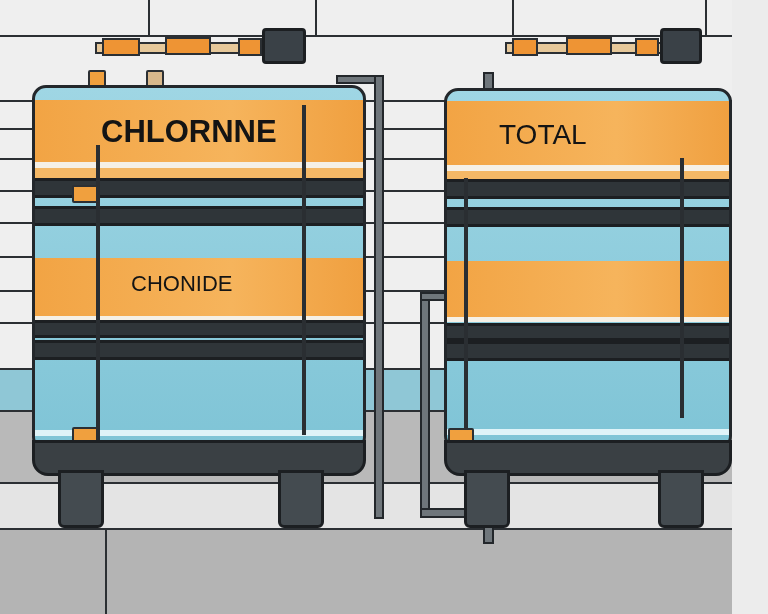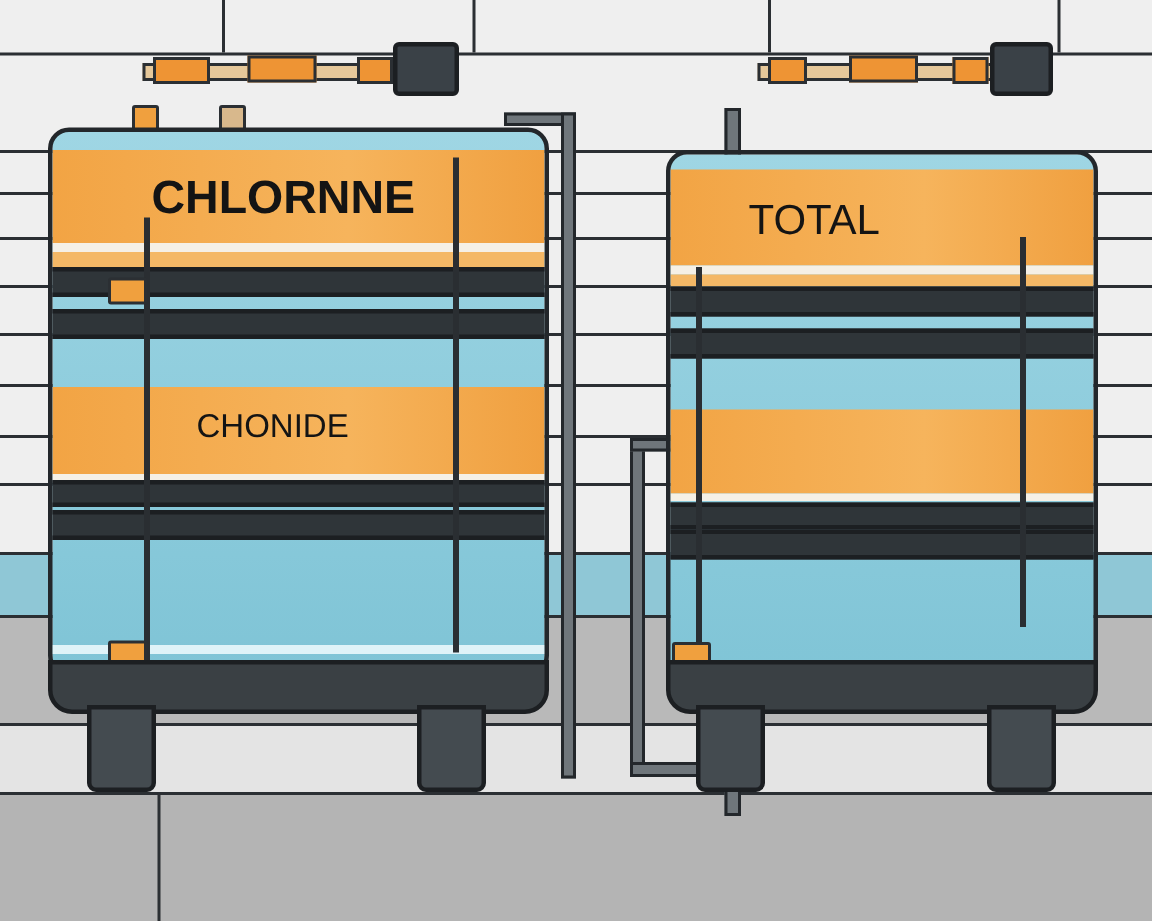--- a/index.html
+++ b/index.html
@@ -1,17 +1,17 @@
 <!DOCTYPE html>
 <html><head>
 <meta charset="utf-8">
 <style>
   html,body{margin:0;padding:0;}
   body{width:768px;height:614px;overflow:hidden;background:#ececec;font-family:"Liberation Sans",sans-serif;}
-  .scene{position:relative;width:768px;height:614px;overflow:hidden;}
+  .scene{position:relative;width:684px;height:614px;overflow:hidden;padding-left:48px;}
   .wall{position:absolute;left:0;top:0;width:768px;height:370px;background:#efefef;}
   .hline{position:absolute;left:0;width:768px;height:2px;background:#2b2f33;}
   .vline{position:absolute;top:0;width:2px;height:35px;background:#2b2f33;}
   .wainscot{position:absolute;left:0;top:368px;width:768px;height:42px;background:#8fc7d6;border-top:2px solid #2b2f33;}
   .floor-back{position:absolute;left:0;top:410px;width:768px;height:72px;background:#b9b9b9;border-top:2px solid #2b2f33;}
   .floor-step{position:absolute;left:0;top:482px;width:768px;height:46px;background:#e4e4e4;border-top:2px solid #2b2f33;}
   .floor-front{position:absolute;left:0;top:528px;width:768px;height:86px;background:#b4b4b4;border-top:2px solid #2b2f33;}
   .floor-seam{position:absolute;left:105px;top:528px;width:2px;height:86px;background:#2b2f33;}
 
   .tank{position:absolute;}
@@ -95,21 +95,21 @@
   <div class="pipe-grey" style="left:420px;top:508px;width:72px;height:6px;"></div>
   <div class="pipe-grey" style="left:483px;top:72px;width:7px;height:468px;"></div>
 
   <div class="pipe-tan" style="left:505px;top:42px;width:155px;"></div>
   <div class="pipe-orange" style="left:512px;top:38px;width:22px;"></div>
   <div class="pipe-orange" style="left:566px;top:37px;width:42px;"></div>
   <div class="pipe-orange" style="left:635px;top:38px;width:20px;"></div>
   <div class="pump" style="left:660px;top:28px;width:36px;height:30px;"></div>
 
   <div class="tank" style="left:444px;top:88px;">
-    <div class="body" style="width:282px;height:356px;margin-top:12px;">
+    <div class="body" style="width:282px;height:356px;">
       <div class="band-orange" style="top:10px;height:64px;"></div>
       <div class="band-light" style="top:74px;height:6px;"></div>
       <div class="band-orange" style="top:80px;height:8px;background:#f4b866;"></div>
       <div class="band-dark" style="top:88px;height:14px;"></div>
       <div class="band-dark" style="top:116px;height:14px;"></div>
       <div class="band-orange" style="top:170px;height:56px;"></div>
       <div class="band-light" style="top:226px;height:5px;"></div>
       <div class="band-dark" style="top:232px;height:12px;"></div>
       <div class="band-dark" style="top:250px;height:14px;"></div>
       <div class="band-light" style="top:338px;height:6px;background:#dff3f8;"></div>

